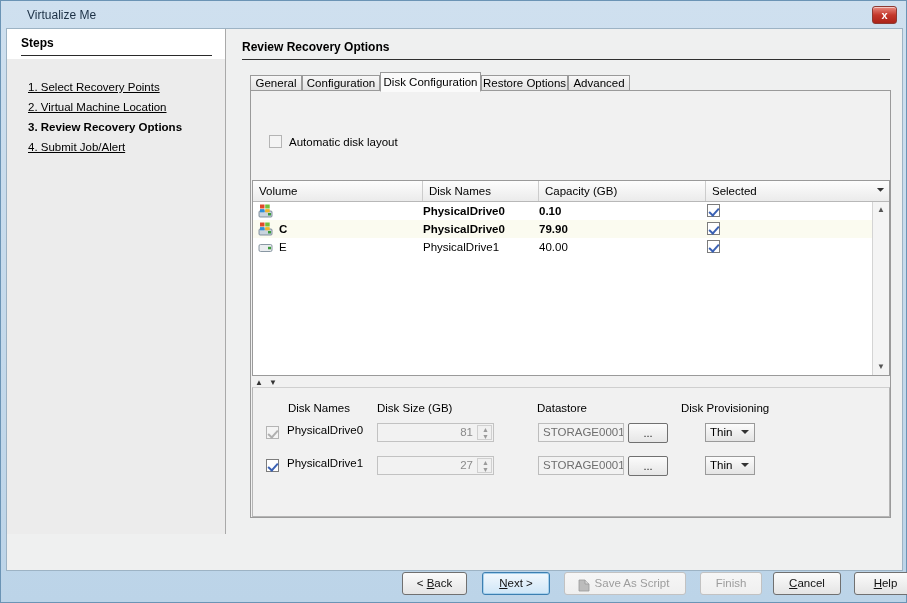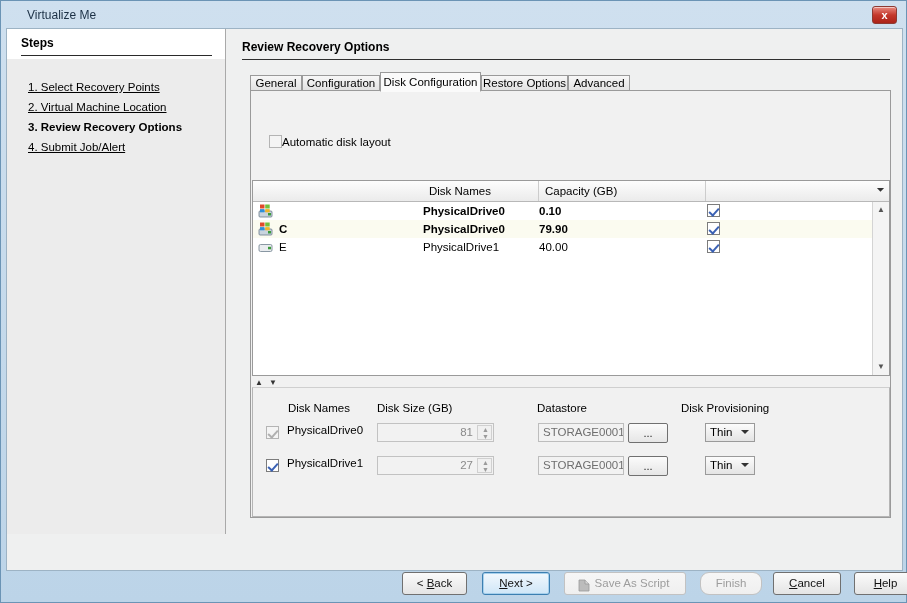--- a/index.html
+++ b/index.html
@@ -91,21 +91,21 @@
     display:inline-block;width:13px;height:13px;box-sizing:border-box;
     border:1px solid #b4b4b4;background:#f4f4f4;vertical-align:-2px;
     position:relative;
   }
   .cb.enabled{border-color:#7c7c7c;background:#fff;}
   .cb.checked::after{
     content:"";position:absolute;left:3px;top:1px;width:4px;height:8px;
     border:solid #3a61b4;border-width:0 2px 2px 0;transform:rotate(42deg);
   }
   .cb.checked.dis::after{border-color:#b0b0b0;}
-  #auto-label{font-size:11.5px;}
+  #auto-label{margin-left:7px;font-size:11.5px;}
   
   #grid{
     position:absolute;left:1px;top:89px;width:638px;height:196px;
     background:#fff;border:1px solid #9a9a9a;box-sizing:border-box;
   }
   #grid-head{
     position:absolute;left:0;top:0;width:100%;height:21px;
     background:linear-gradient(#fdfdfd,#ebebeb);
     border-bottom:1px solid #b8b8b8;box-sizing:border-box;
   }
@@ -252,22 +252,24 @@
       </div>
 
       <div id="tabpanel">
 
         <div id="auto-row">
           <span class="cb"></span><span id="auto-label">Automatic disk layout</span>
         </div>
 
         <div id="grid">
           <div id="grid-head">
+            <div class="hcell" style="left:0;width:170px;">Volume</div>
             <div class="hcell" style="left:170px;width:116px;">Disk Names</div>
             <div class="hcell" style="left:286px;width:167px;">Capacity (GB)</div>
+            <div class="hcell" style="left:453px;width:167px;border-right:none;">Selected</div>
             <div id="col-opts">⏷</div>
           </div>
 
           <div class="grow odd" style="top:21px;">
             <span class="vol-icon">
               <svg width="17" height="14" viewBox="0 0 17 14">
                 <rect x="1" y="7" width="13" height="6" rx="1" fill="#c9d4de" stroke="#6b7b8a" stroke-width=".8"></rect>
                 <rect x="10" y="9" width="3" height="2.5" fill="#3a9a3a"></rect>
                 <g>
                   <rect x="2" y="0.5" width="4.5" height="4" fill="#e04a2a"></rect>
@@ -378,21 +380,21 @@
     </div>
     <div class="btn disabled" style="left:540px;width:122px;">
       <span id="script-icon">
         <svg width="12" height="13" viewBox="0 0 12 13">
           <path d="M1 1h6l4 4v7H1z" fill="#bcbcbc" stroke="#9a9a9a" stroke-width=".8"></path>
           <path d="M7 1v4h4" fill="#d6d6d6" stroke="#9a9a9a" stroke-width=".8"></path>
         </svg>
       </span>
       <span style="margin-left:14px;">Save As Script</span>
     </div>
-    <div class="btn disabled" style="left:676px;width:62px;border-radius:9px;">
+    <div class="btn disabled" style="left:676px;width:62px;">
       <span>Finish</span>
     </div>
     <div class="btn" style="left:749px;width:68px;">
       <span class="mn">C</span><span>ancel</span>
     </div>
     <div class="btn" style="left:830px;width:63px;">
       <span class="mn">H</span><span>elp</span>
     </div>
   </div>
 

